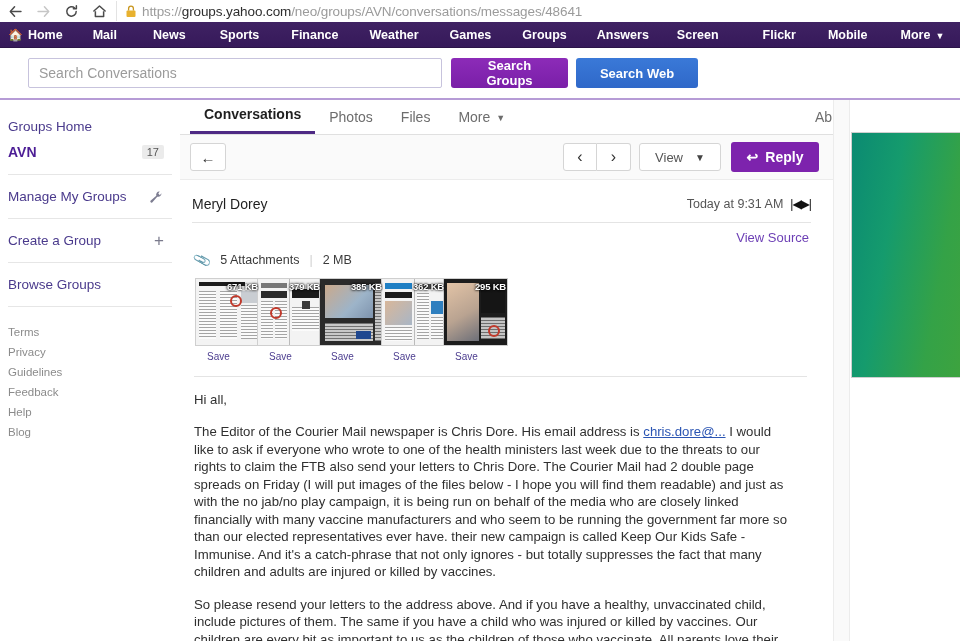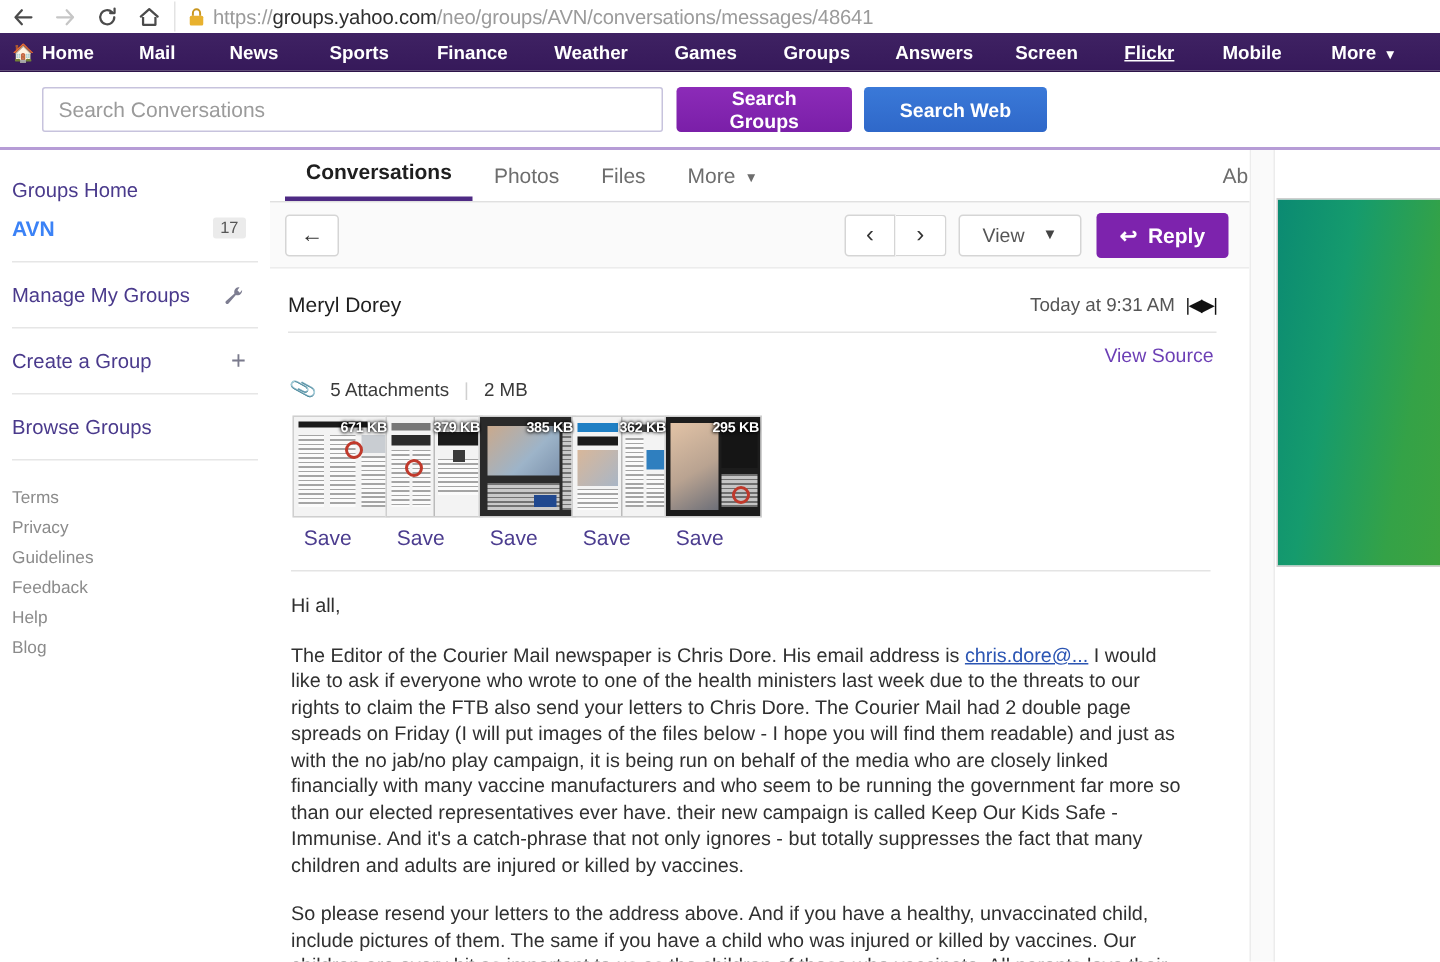--- a/index.html
+++ b/index.html
@@ -115,21 +115,21 @@
     padding: 14px 0 0 0;
     background: #fff;
     font-size: 13.5px;
   }
   .sb-link {
     display: flex; align-items: center; justify-content: space-between;
     padding: 5px 16px 5px 8px;
     color: #4c3d8f; cursor: pointer;
   }
   .sb-link .lbl { color: #4a3a8c; }
-  .sb-link.group .lbl { color: #3b82f6; font-weight: 700; font-size: 14px;}
+  .sb-link.group .lbl { color: #4c1d95; font-weight: 700; font-size: 14px;}
   .badge {
     background: #ebebeb; color: #555; font-size: 11px;
     border-radius: 2px; padding: 1px 5px; font-weight: 400;
   }
   .sb-div { height: 1px; background: #e6e6e6; margin: 9px 8px; }
   .sb-ico { color: #6f6f8a; font-size: 13px; display:flex; align-items:center;}
   .sb-ico.plus { font-size: 17px; color:#7a7a8c; font-weight: 300; line-height: 0; }
   .footer-links { padding: 6px 8px 0 8px; }
   .footer-links a {
     display: block; color: #8b8b8b; font-size: 11.5px;
@@ -214,21 +214,21 @@
     position: relative; overflow: hidden;
     background: #f3f3f3; cursor: pointer;
   }
   .thumb .size {
     position: absolute; top: 2px; right: 1px;
     font-size: 9.5px; font-weight: 700; color: #fff;
     text-shadow: 0 0 2px #000, 0 0 3px #000;
     z-index: 4; letter-spacing: -0.2px;
   }
   .save {
-    text-align: center; font-size: 14px; color: #4c3d8f;
+    text-align: center; font-size: 10px; color: #4c3d8f;
     padding-top: 5px; cursor: pointer;
   }
   
   .np { position:absolute; inset:0; }
   .np .col { position:absolute; top:0; bottom:0; background:
      repeating-linear-gradient(180deg,#8a8a8a 0px,#8a8a8a 1px,#fdfdfd 1px,#fdfdfd 3px);
      opacity:.75;}
   .np .photo { position:absolute; background:#9fb4c6; }
   .np .hdr { position:absolute; background:#1b1b1b; }
   .np .banner { position:absolute; background:#1f7fc4; }
@@ -328,21 +328,21 @@
     </div>
   <div class="ynav-item" style="margin-left:31px;">
       <span>Groups</span>
     </div>
   <div class="ynav-item" style="margin-left:30px;">
       <span>Answers</span>
     </div>
   <div class="ynav-item" style="margin-left:28px;">
       <span>Screen</span>
     </div>
-  <div class="ynav-item" style="margin-left:31px;text-decoration:underline;">
+  <div class="ynav-item" style="margin-left:44px;">
       <span>Flickr</span>
     </div>
   <div class="ynav-item" style="margin-left:32px;">
       <span>Mobile</span>
     </div>
   <div class="ynav-item" style="margin-left:33px;">
     <span>More</span>
     <span class="caret">▼</span>
   </div>
 </div>

